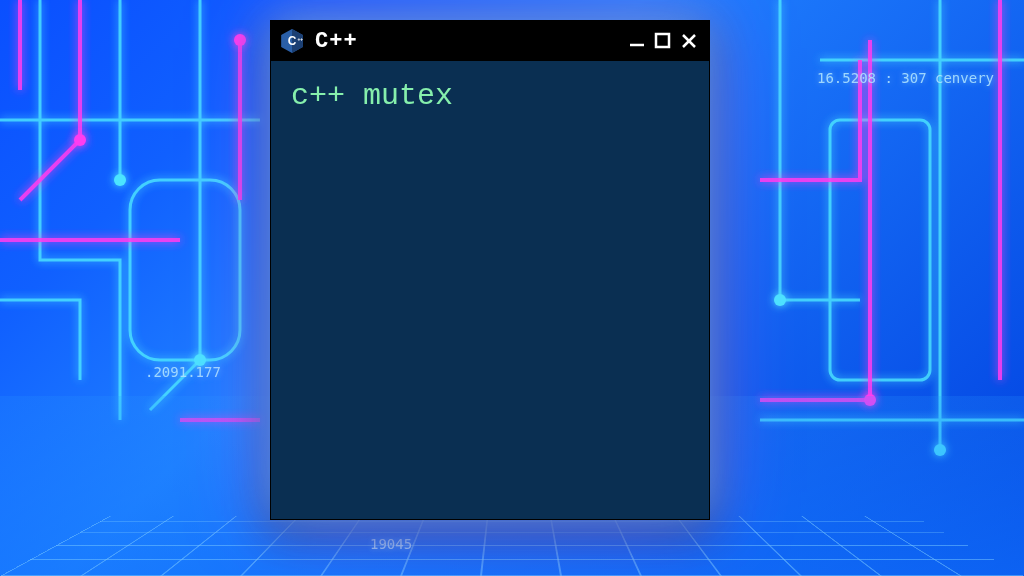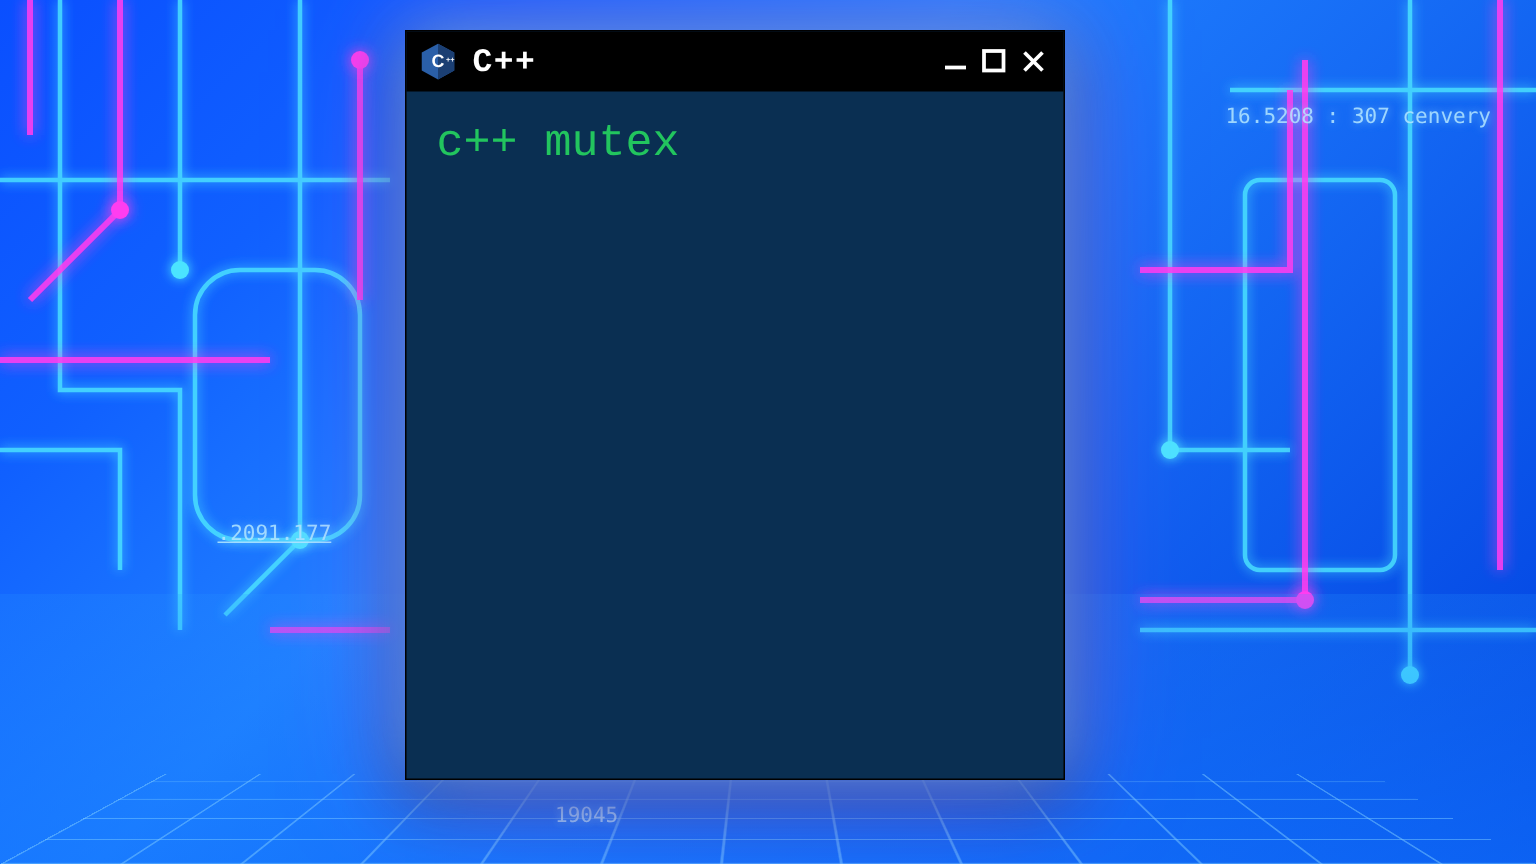--- a/index.html
+++ b/index.html
@@ -47,21 +47,21 @@
     .title {
       color: #fff; font-weight: bold; font-size: 22px; letter-spacing: 1px;
       flex: 1;
     }
     .wbtns { display: flex; align-items: center; gap: 2px; }
     .wbtn {
       width: 24px; height: 24px; display: inline-flex; align-items: center; justify-content: center;
       color: #fff; font-size: 20px; font-family: sans-serif;
     }
     .body {
-      flex: 1; padding: 18px 20px; color: #22c55e;
+      flex: 1; padding: 18px 20px; color: #86efac;
       font-size: 30px; font-family: "Courier New", monospace;
     }
   </style>
 </head>
 <body>
 
 <div class="bg">
   <svg viewBox="0 0 1024 576">
     <defs>
       <filter id="glowC">
@@ -112,21 +112,21 @@
       <circle cx="240" cy="40" r="6"></circle>
         <circle cx="870" cy="400" r="6"></circle>
       <circle cx="80" cy="140" r="6"></circle>
     </g>
   </svg>
 </div>
 
 <div class="floor"></div>
 
 <span class="deco-txt" style="right:30px; top:70px;">16.5208 : 307  cenvery</span>
-<span class="deco-txt" style="left:145px; top:348px;text-decoration:underline;">.2091.177</span>
+<span class="deco-txt" style="left:145px; top:364px;">.2091.177</span>
 <span class="deco-txt" style="left:370px; bottom:24px;">19045</span>
 
 <div class="window">
   <div class="titlebar">
     <span class="logo">
       <svg viewBox="0 0 48 48" width="26" height="26">
         <polygon points="24,2 44,13 44,35 24,46 4,35 4,13" fill="#2a5fa8"></polygon>
         <polygon points="24,2 44,13 44,35 24,46 24,2" fill="#1b3f73"></polygon>
         <text x="24" y="31" text-anchor="middle" fill="#fff" font-size="22" font-family="Arial" font-weight="bold">C</text>
         <text x="34" y="24" fill="#fff" font-size="9" font-family="Arial" font-weight="bold">++</text>

